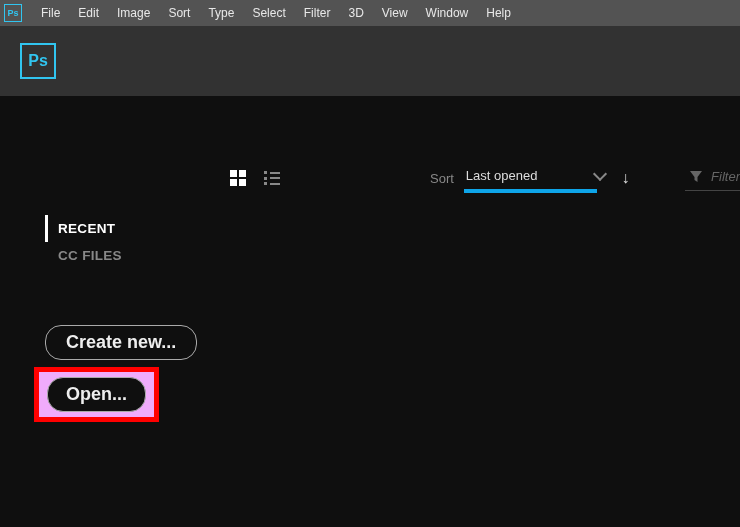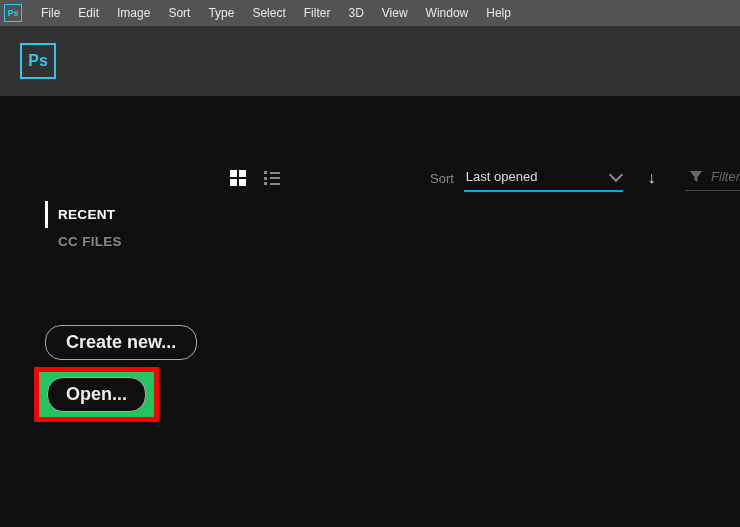--- a/index.html
+++ b/index.html
@@ -106,24 +106,25 @@
       left: 430px;
       display: flex;
       align-items: center;
       gap: 10px;
       font-size: 13px;
     }
     .sort-label { color: #888; }
     .sort-dropdown {
       display: flex;
       align-items: center;
-      gap: 74px;
-      border-bottom: 2px solid #0ea5e9;
+      gap: 48px;
+      border-bottom: 4px solid #0ea5e9;
       padding: 4px 2px 6px 2px;
       color: #ddd;
+      text-align: right;
     }
     .chevron-down {
       width: 10px;
       height: 6px;
       position: relative;
     }
     .chevron-down::before {
       content: '';
       position: absolute;
       width: 8px;
@@ -152,21 +153,21 @@
     }
     .funnel-icon {
       width: 14px;
       height: 14px;
       position: relative;
     }
     .funnel-icon svg { display: block; }
     .sidebar {
       position: absolute;
       left: 45px;
-      top: 98px;
+      top: 112px;
       width: 140px;
     }
     .nav-item {
       font-size: 13.5px;
       font-weight: 700;
       color: #888;
       padding: 6px 0 6px 10px;
       letter-spacing: 0.3px;
       cursor: default;
       border-left: 3px solid transparent;
@@ -190,21 +191,21 @@
       padding: 6px 20px;
       font-size: 18px;
       font-weight: 600;
       color: #eee;
       background: transparent;
       cursor: pointer;
     }
     .highlight-box {
       position: absolute;
       border: 5px solid #ff0000;
-      background: #22c55e;
+      background: #f0abfc;
       padding: 5px 8px;
       left: -11px;
       top: 42px;
     }
     .highlight-box .pill-button {
       background: #0f0f0f;
       padding: 6px 18px;
     }
   </style>
 </head>

